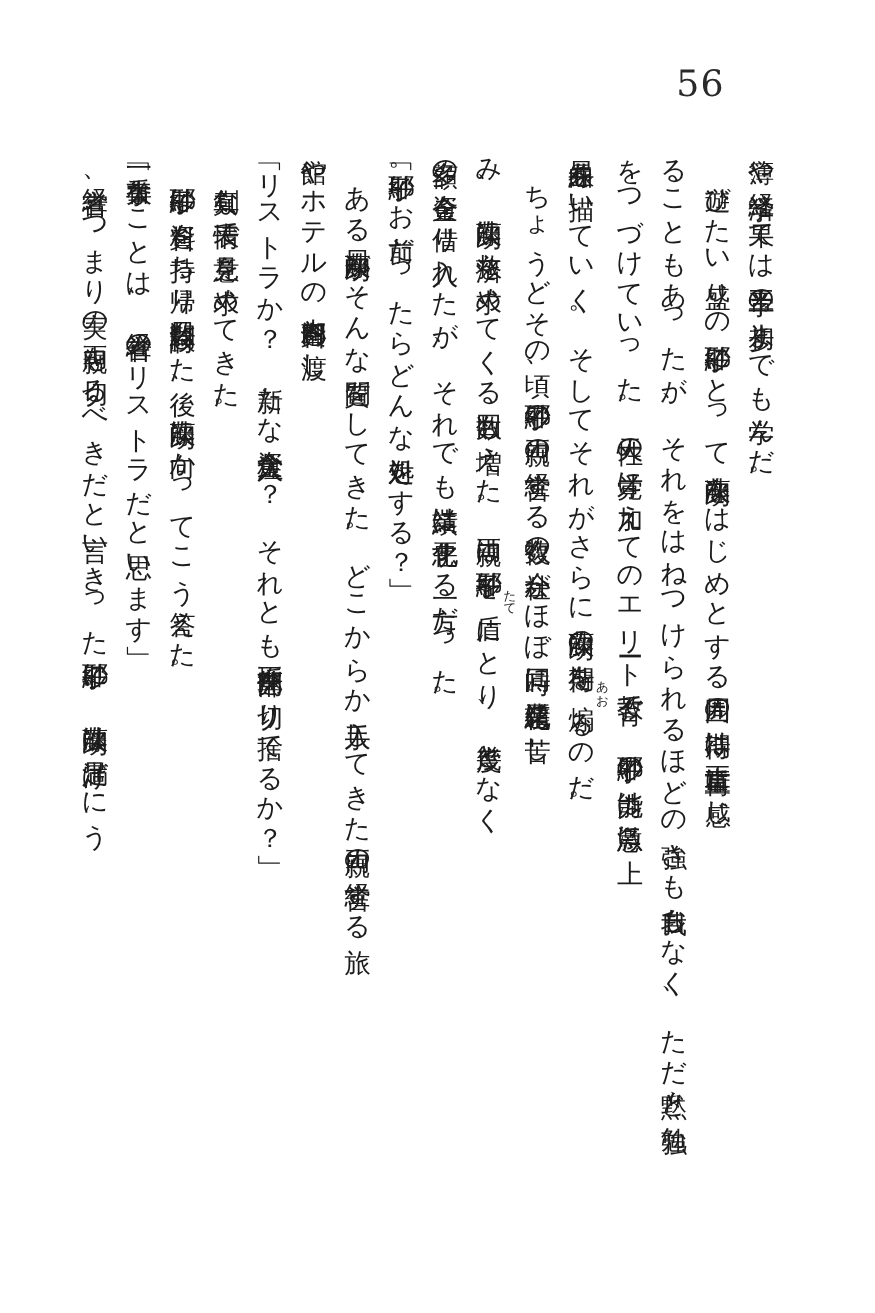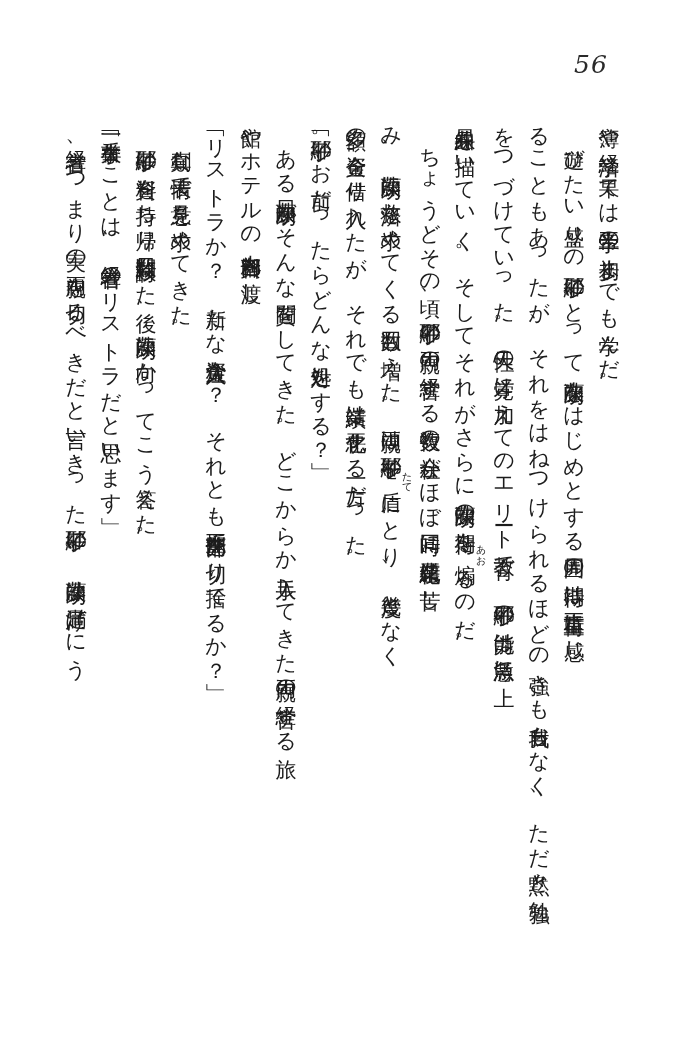--- a/index.html
+++ b/index.html
@@ -11,23 +11,22 @@
     position: relative;
     width: 700px;
     height: 1050px;
     background: #ffffff;
     overflow: hidden;
     font-family: "Liberation Serif", "DejaVu Serif", serif;
   }
   .page-number {
     position: absolute;
     top: 50px;
-    left: 574px;
-    font-size: 25px;
-    font-style: italic;
+    left: 541px;
+    font-size: 29px;
     color: #2a2a2a;
     letter-spacing: 1px;
     font-family: "DejaVu Serif", serif;
   }
   .text-block {
     position: absolute;
     top: 112px;
     right: 74px;
     width: 564px;
     height: 880px;

